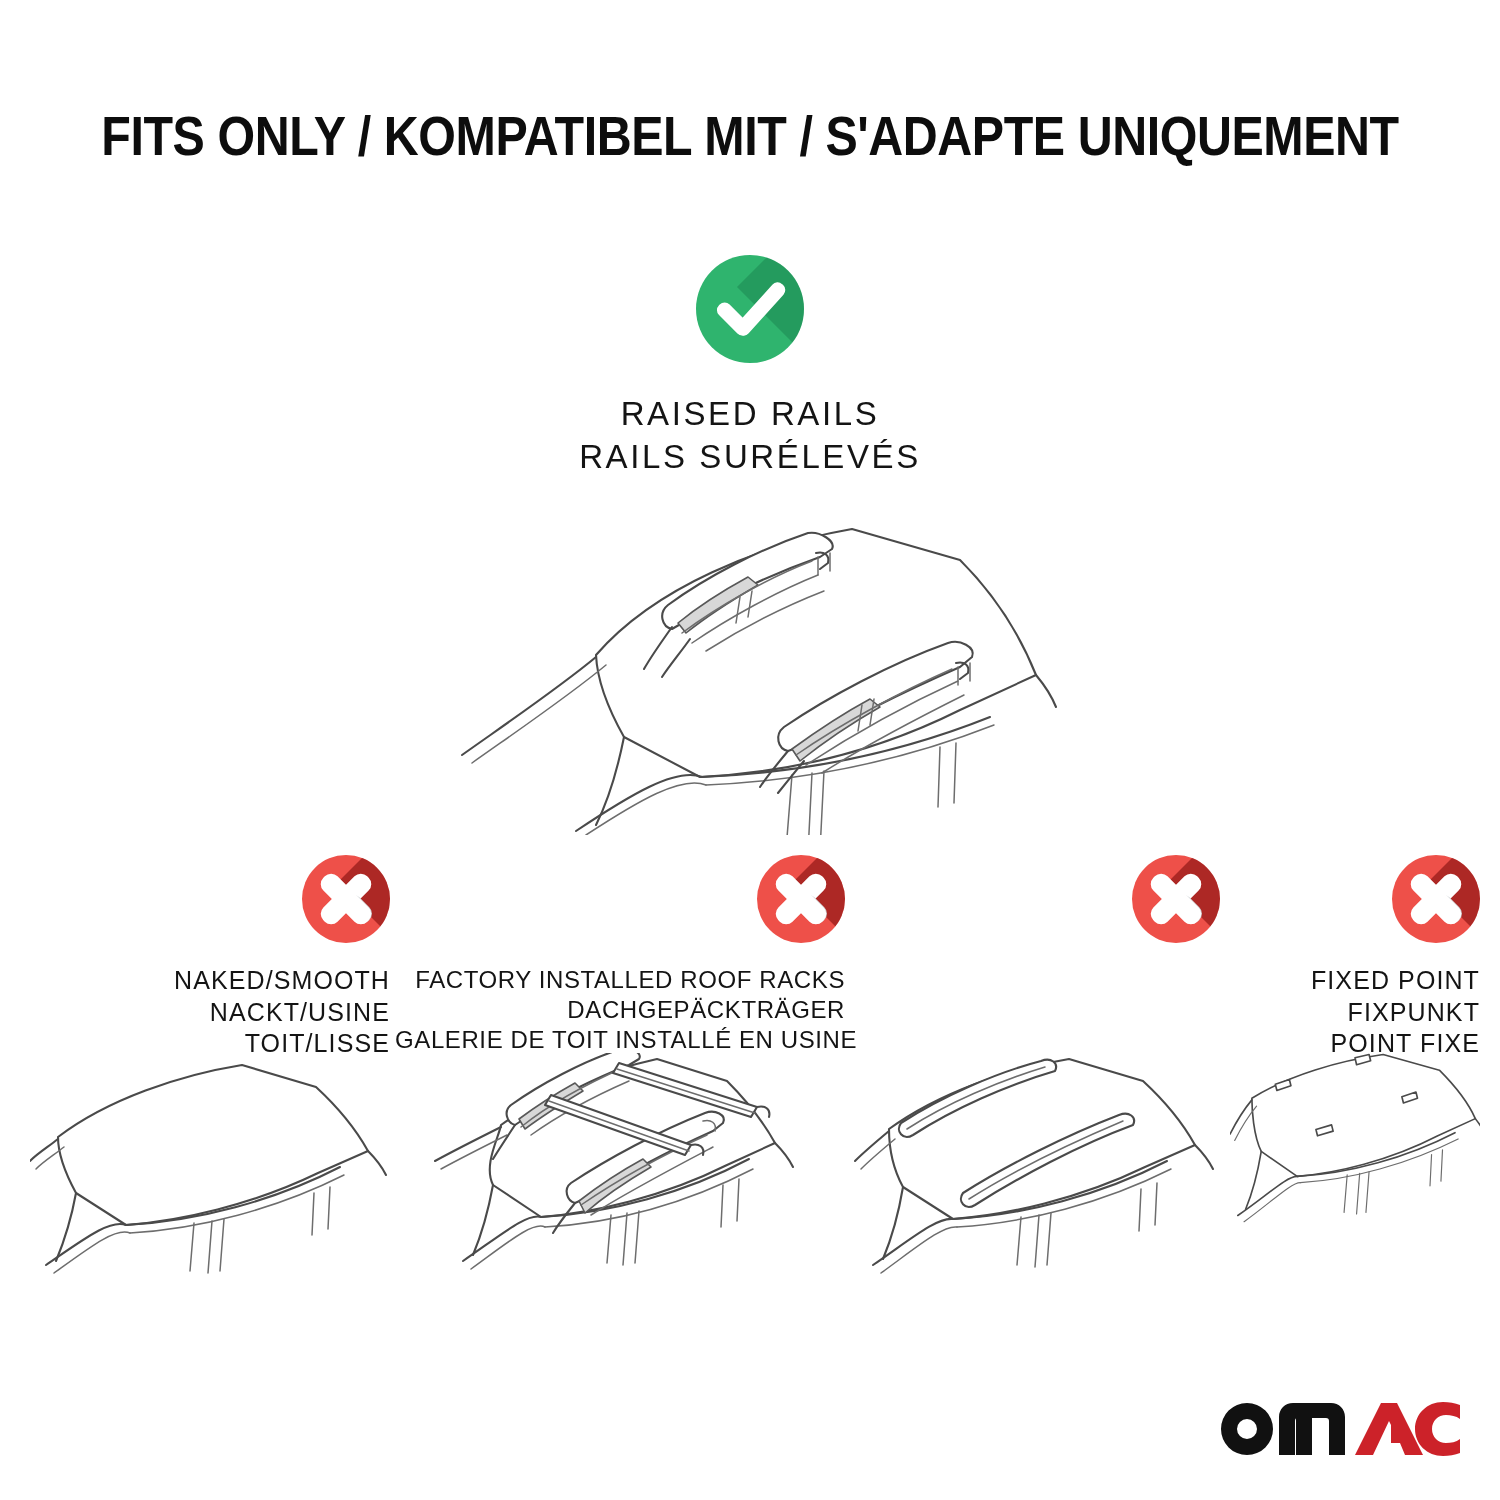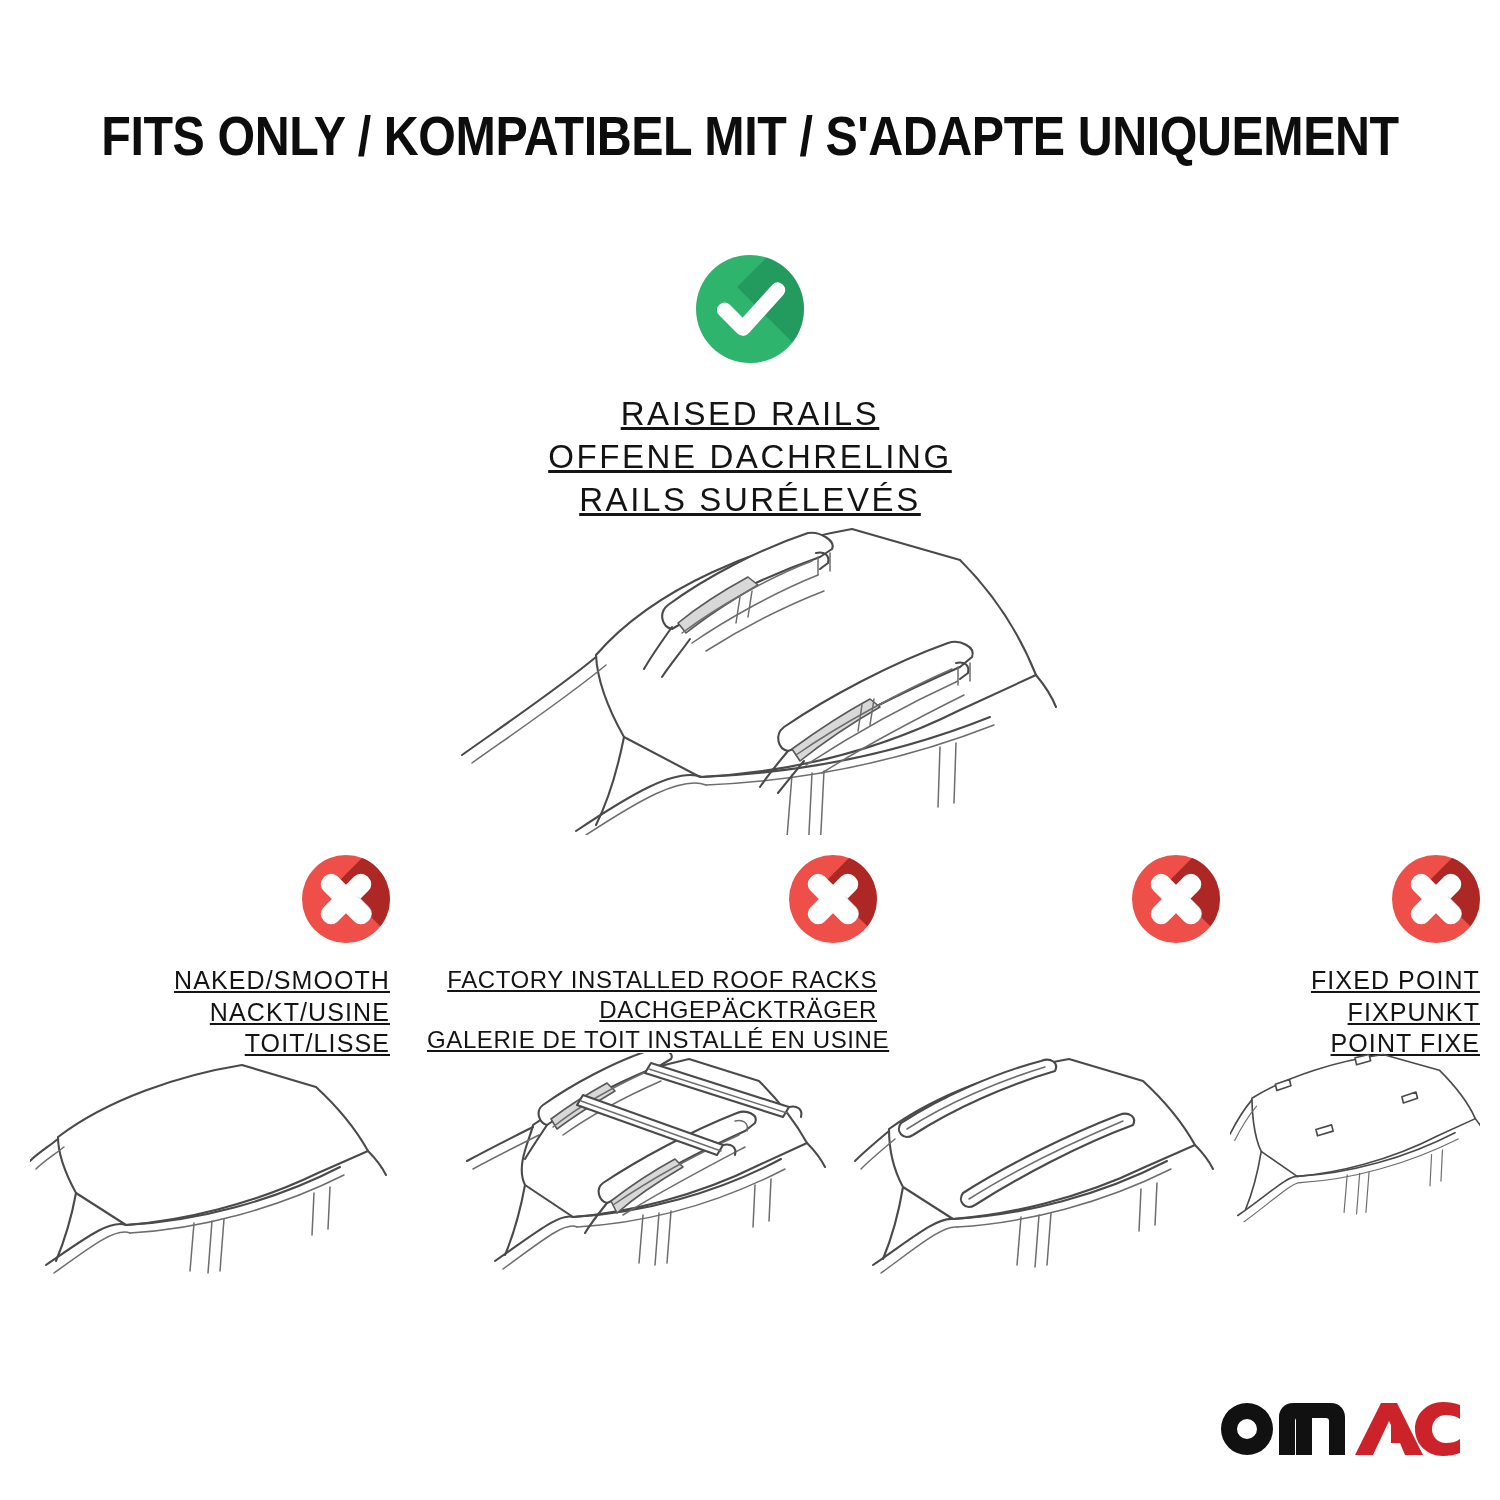--- a/index.html
+++ b/index.html
@@ -86,21 +86,20 @@
     transform: rotate(42deg);
   }
 
   .label-group {
     margin-top: 26px;
     font-size: 33px;
     line-height: 1.30;
     letter-spacing: 2.6px;
     font-weight: 400;
     color: #141414;
-    text-decoration: underline;
   }
   .label-group .line { display: block; white-space: nowrap; }
 
   
   #hero-illustration {
     position: absolute;
     top: 505px;
     left: 400px;
     width: 700px;
     height: 330px;
@@ -114,21 +113,21 @@
     width: 1500px;
     height: 440px;
   }
   .variant {
     position: absolute;
     top: 0;
     text-align: right;
   }
   .variant .head { height: 210px; }
   #variant-0 { left: 30px;   width: 360px; }
-  #variant-1 { left: 395px;  width: 450px; margin-left: 32px; }
+  #variant-1 { left: 395px;  width: 450px; }
   #variant-2 { left: 850px;  width: 370px; }
   #variant-3 { left: 1230px; width: 250px; }
 
   .x-circle {
     width: 88px;
     height: 88px;
     background: #ee5049;
   }
   .x-circle .shadow-wedge {
     position: absolute;
@@ -205,21 +204,20 @@
   <div class="icon-circle" id="check-circle">
     <div class="shadow-wedge"></div>
     <div class="glyph">
       <div class="chk-bar chk-short"></div>
       <div class="chk-bar chk-long"></div>
     </div>
   </div>
 
   <div class="label-group">
     <span class="line">RAISED RAILS</span>
-    <span class="line">OFFENE DACHRELING</span>
     <span class="line">RAILS SURÉLEVÉS</span>
   </div>
 </div>
 
 <div id="hero-illustration">
   <svg viewBox="0 0 700 330" width="700" height="330" aria-hidden="true">
 
     <path class="ln" d="M196 150 C 255 82, 360 40, 452 24 L 560 55 C 600 95, 622 135, 636 170
                         L 560 205 C 470 250, 380 268, 300 272 L 224 232 C 206 200, 197 172, 196 150 Z"></path>
 

